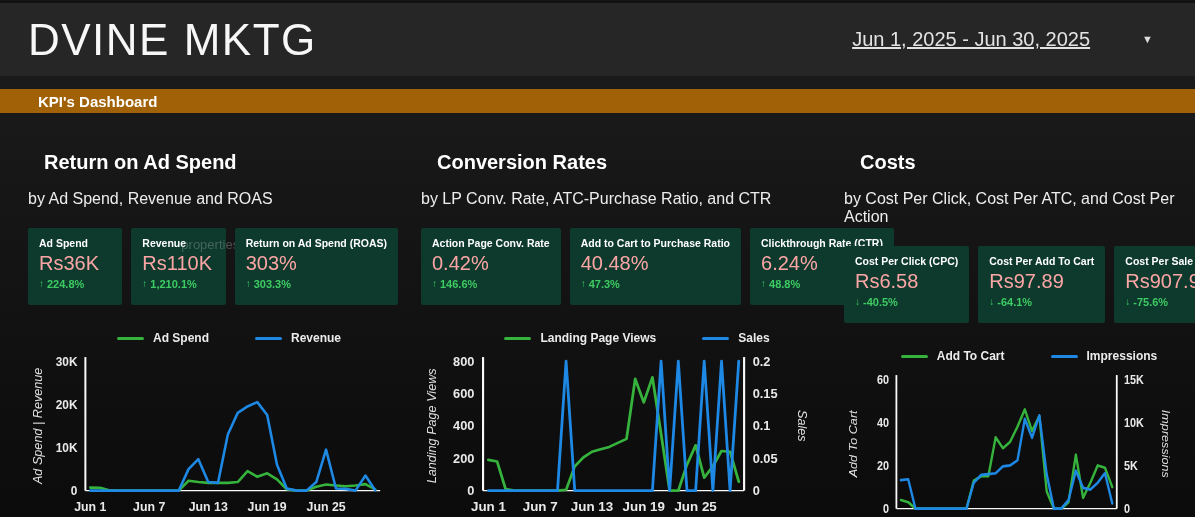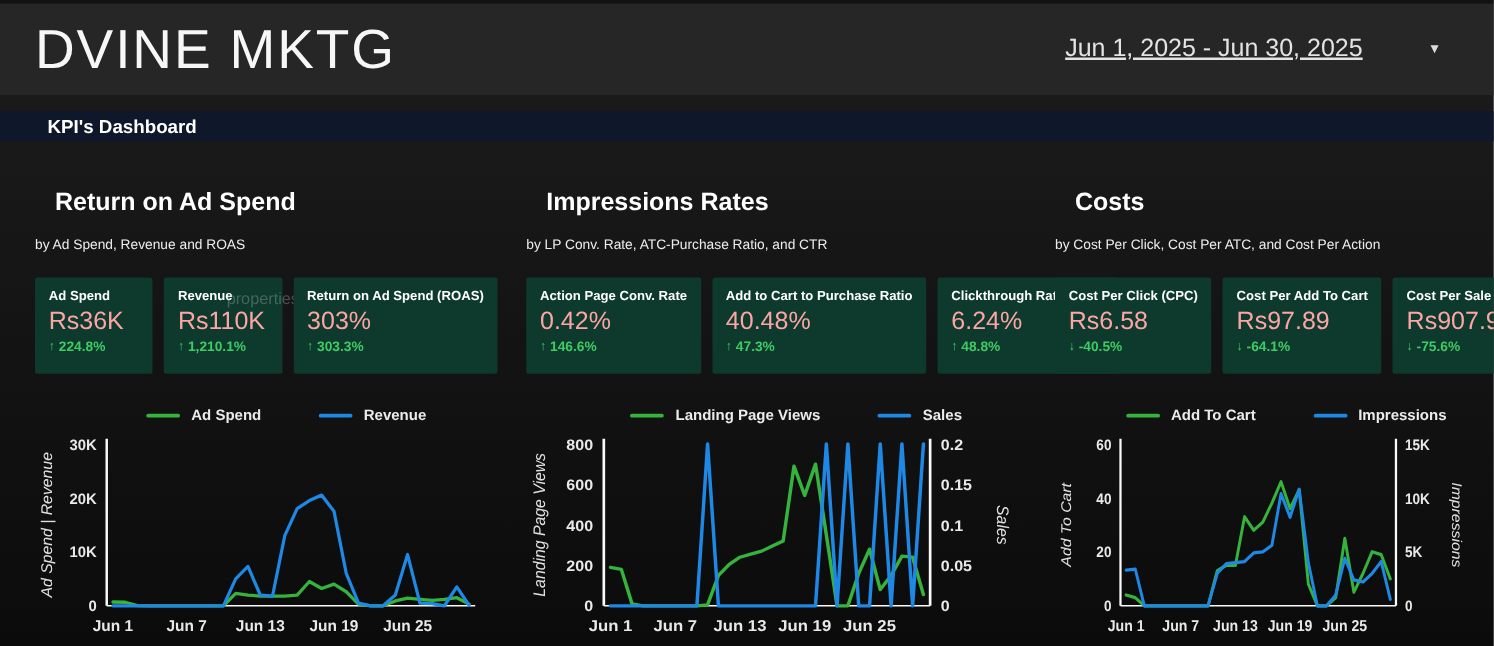--- a/index.html
+++ b/index.html
@@ -8,25 +8,25 @@
     background:linear-gradient(180deg,#1d1d1d 0%,#151515 45%,#0b0b0b 100%);
     font-family:"Liberation Sans",sans-serif;
     -webkit-font-smoothing:antialiased;
   }
   .top-strip{height:3px;background:#121212;}
   .app-header{height:73px;background:#262626;display:flex;align-items:center;justify-content:space-between;padding:0 28px;}
   .app-title{font-size:44px;font-weight:400;color:#f7f7f7;letter-spacing:1.5px;line-height:1;}
   .date-picker{display:flex;align-items:center;gap:52px;cursor:pointer;padding:8px 14px;border-radius:3px;}
   .date-range{font-size:20px;color:#e3e3e3;text-decoration:underline;}
   .caret{font-size:11px;color:#dcdcdc;line-height:1;}
-  .banner{height:24px;background:#0f172a;display:flex;align-items:center;padding-left:38px;margin-top:13px;}
+  .banner{height:24px;background:#a16207;display:flex;align-items:center;padding-left:38px;margin-top:13px;}
   .banner-label{color:#ffffff;font-size:15px;font-weight:700;}
   .content{display:grid;grid-template-columns:384px 414px 352px;column-gap:9px;padding:22px 0 0 28px;}
   .section-title{font-size:20px;font-weight:700;color:#ffffff;margin:16px;line-height:1.15;}
-  .section-subtitle{font-size:11px;font-weight:400;color:#ededed;margin-top:7px;}
+  .section-subtitle{font-size:16px;font-weight:400;color:#ededed;margin-top:7px;}
   .cards{display:flex;gap:9px;margin-top:20px;padding-right:14px;}
   .card{flex:1;background:#0d3a2d;border-radius:2px;height:77px;box-sizing:border-box;padding:9px 11px;position:relative;overflow:visible;}
   .card-label{font-size:10.5px;font-weight:700;color:#ffffff;white-space:nowrap;}
   .card-value{font-size:20px;font-weight:400;color:#fca5a5;margin-top:3px;white-space:nowrap;}
   .card-delta{display:flex;align-items:center;gap:3px;margin-top:3px;font-size:11px;font-weight:700;color:#3fcb63;}
   .delta-arrow{font-size:10px;line-height:1;}
   .ghost-text{position:absolute;left:50px;top:9px;font-size:13px;color:rgba(160,172,166,0.38);white-space:nowrap;pointer-events:none;}
   .chart-block{margin-top:26px;padding-right:16px;}
   .legend{display:flex;justify-content:center;gap:46px;margin-bottom:6px;padding-left:34px;}
   .legend-item{display:flex;align-items:center;gap:9px;font-size:12px;font-weight:700;color:#ebebeb;}
@@ -106,21 +106,21 @@
           <text x="241.75862068965517" y="158" fill="#e9e9e9" font-size="12.5" font-weight="700" text-anchor="middle" font-family="&quot;Liberation Sans&quot;,sans-serif">Jun 19</text>
           <text x="301.3448275862069" y="158" fill="#e9e9e9" font-size="12.5" font-weight="700" text-anchor="middle" font-family="&quot;Liberation Sans&quot;,sans-serif">Jun 25</text>
           <text x="14" y="74" fill="#e0e0e0" font-size="12.5" font-style="italic" font-weight="400" text-anchor="middle" transform="rotate(-90 14 74)" font-family="&quot;Liberation Sans&quot;,sans-serif">Ad Spend | Revenue</text>
           <polyline points="63.0,135.0 72.9,135.2 82.9,137.8 92.8,138.0 102.7,138.0 112.7,138.0 122.6,138.0 132.5,138.0 142.4,138.0 152.4,138.0 162.3,128.2 172.2,129.5 182.2,130.3 192.1,130.3 202.0,130.3 212.0,129.5 221.9,118.8 231.8,124.3 241.8,120.9 251.7,126.9 261.6,136.7 271.6,138.0 281.5,138.0 291.4,134.2 301.3,132.0 311.3,132.9 321.2,133.7 331.1,132.9 341.1,131.6 351.0,136.7" fill="none" stroke="#36b33c" stroke-width="2.6" stroke-linejoin="round" stroke-linecap="round"></polyline>
           <polyline points="63.0,138.0 72.9,138.0 82.9,138.0 92.8,138.0 102.7,138.0 112.7,138.0 122.6,138.0 132.5,138.0 142.4,138.0 152.4,138.0 162.3,116.7 172.2,106.9 182.2,129.5 192.1,130.3 202.0,82.5 212.0,61.2 221.9,54.8 231.8,50.5 241.8,63.3 251.7,112.4 261.6,135.9 271.6,138.0 281.5,138.0 291.4,129.5 301.3,97.5 311.3,135.9 321.2,136.3 331.1,138.0 341.1,123.1 351.0,137.6" fill="none" stroke="#1e88e5" stroke-width="2.6" stroke-linejoin="round" stroke-linecap="round"></polyline>
         </svg>
     </div>
   </div>
 
   <div class="section">
-    <h2 class="section-title">Impressions Rates</h2>
+    <h2 class="section-title">Conversion Rates</h2>
     <div class="section-subtitle">by LP Conv. Rate, ATC-Purchase Ratio, and CTR</div>
     <div class="cards">
       <div class="card">
         <div class="card-label">Action Page Conv. Rate</div>
         <div class="card-value">0.42%</div>
         <div class="card-delta">
           <span class="delta-arrow">↑</span>
           <span>146.6%</span>
         </div>
       </div>

